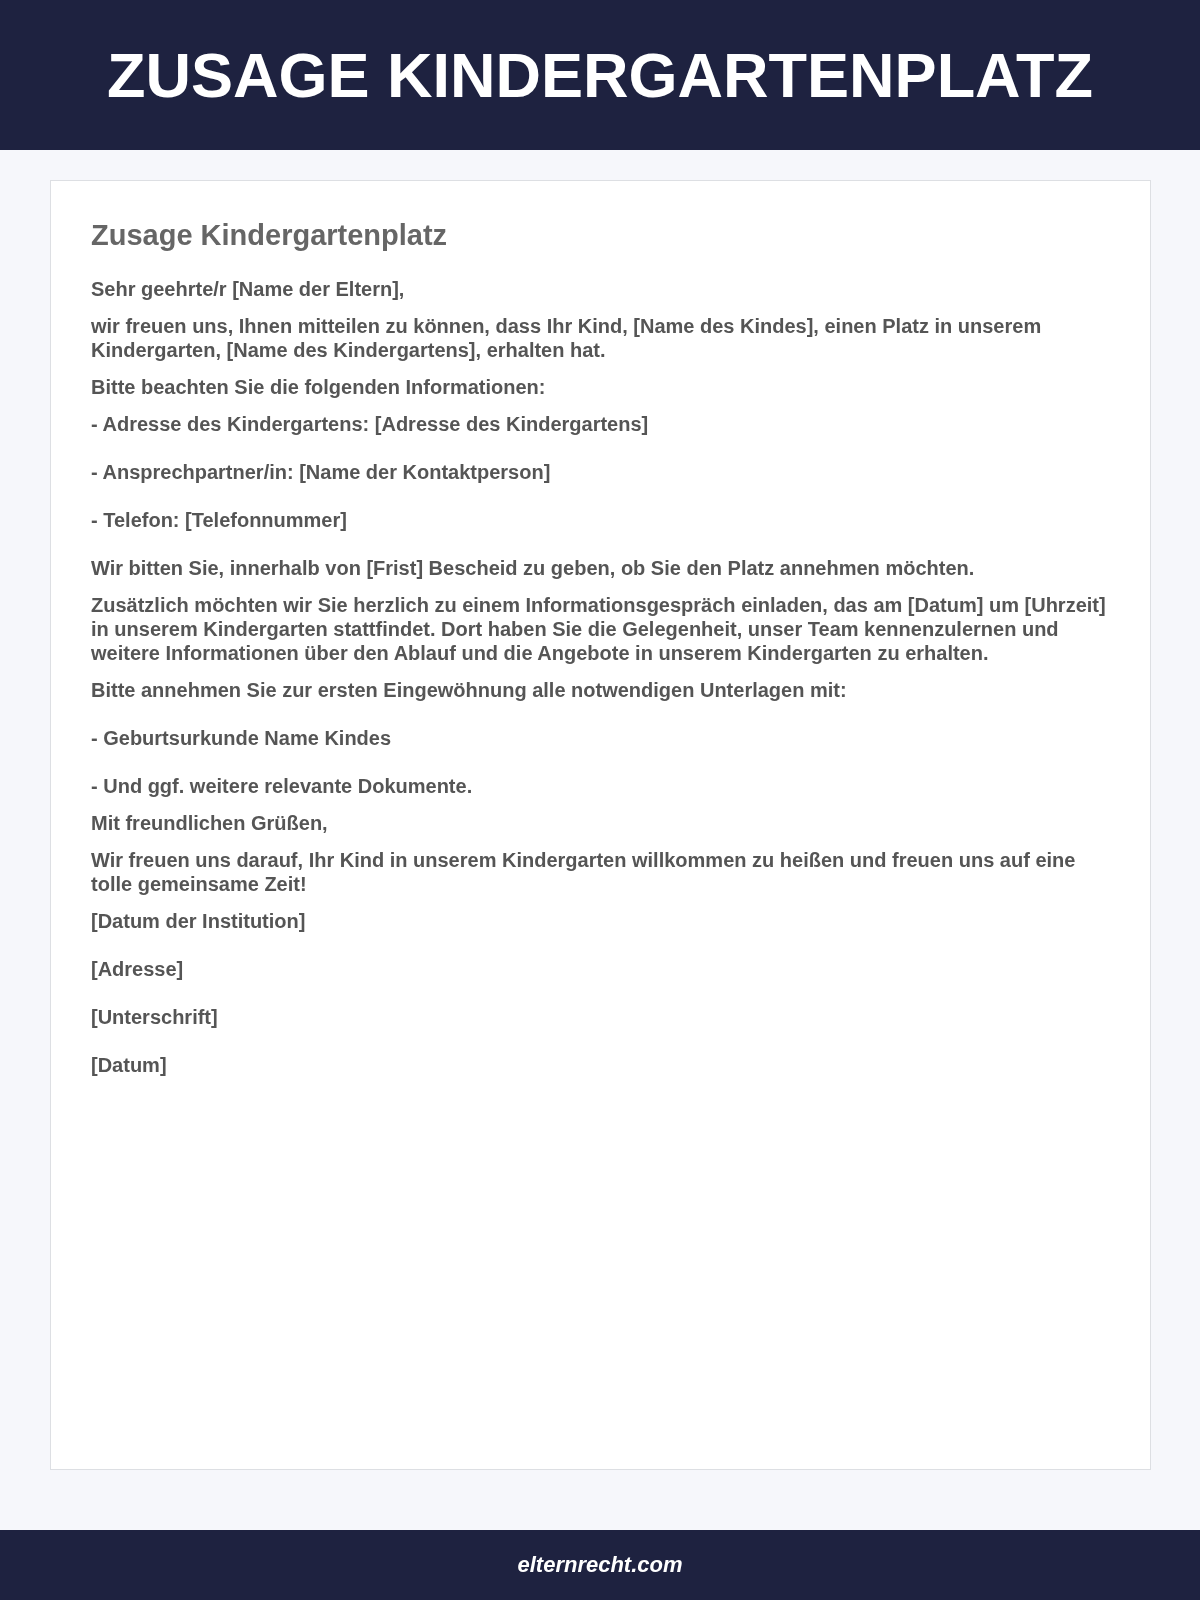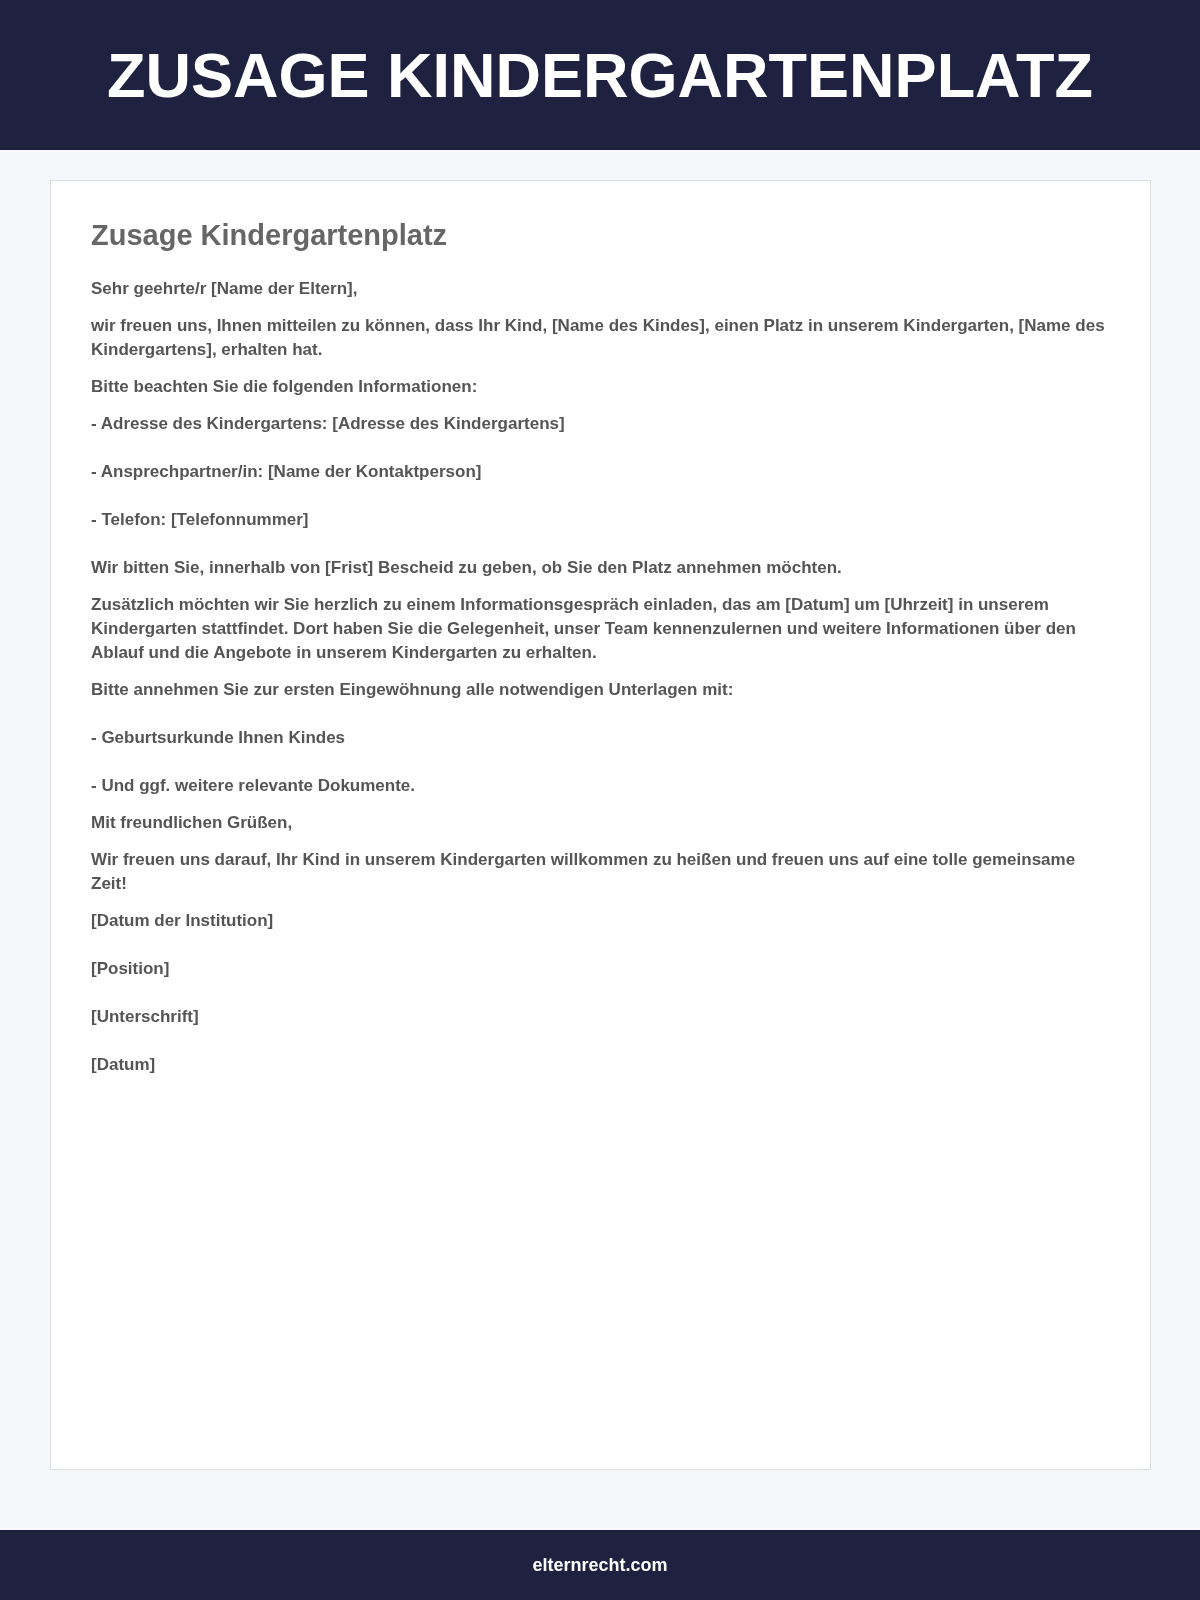--- a/index.html
+++ b/index.html
@@ -48,43 +48,44 @@
     min-height: 1290px;
   }
   .letter-title {
     margin: 0 0 25px 0;
     font-size: 29px;
     font-weight: 700;
     color: #666666;
   }
   .card p {
     margin: 0 0 13px 0;
-    font-size: 17px;
+    font-size: 20px;
     line-height: 24px;
     font-weight: 700;
     color: #555555;
   }
   .card p.sp {
     margin-bottom: 24px;
   }
   
   .footer {
     background: #1e2240;
     height: 70px;
     display: flex;
     align-items: center;
     justify-content: center;
     flex: 0 0 auto;
   }
   .footer-site {
     color: #ffffff;
-    font-size: 18px;
+    font-size: 22px;
     font-weight: 700;
     text-decoration: none;
     cursor: pointer;
+    font-style: italic;
   }
 </style>
 </head>
 <body>
 
 <div class="page">
 
   <header class="banner">
     <h1 class="banner-title">ZUSAGE KINDERGARTENPLATZ</h1>
   </header>
@@ -96,26 +97,26 @@
 
       <p>Sehr geehrte/r [Name der Eltern],</p>
       <p>wir freuen uns, Ihnen mitteilen zu können, dass Ihr Kind, [Name des Kindes], einen Platz in unserem Kindergarten, [Name des Kindergartens], erhalten hat.</p>
       <p>Bitte beachten Sie die folgenden Informationen:</p>
       <p class="sp">- Adresse des Kindergartens: [Adresse des Kindergartens]</p>
       <p class="sp">- Ansprechpartner/in: [Name der Kontaktperson]</p>
       <p class="sp">- Telefon: [Telefonnummer]</p>
       <p>Wir bitten Sie, innerhalb von [Frist] Bescheid zu geben, ob Sie den Platz annehmen möchten.</p>
       <p>Zusätzlich möchten wir Sie herzlich zu einem Informationsgespräch einladen, das am [Datum] um [Uhrzeit] in unserem Kindergarten stattfindet. Dort haben Sie die Gelegenheit, unser Team kennenzulernen und weitere Informationen über den Ablauf und die Angebote in unserem Kindergarten zu erhalten.</p>
       <p class="sp">Bitte annehmen Sie zur ersten Eingewöhnung alle notwendigen Unterlagen mit:</p>
-      <p class="sp">- Geburtsurkunde Ihnen Kindes</p>
+      <p class="sp">- Geburtsurkunde Name Kindes</p>
       <p>- Und ggf. weitere relevante Dokumente.</p>
       <p>Mit freundlichen Grüßen,</p>
       <p>Wir freuen uns darauf, Ihr Kind in unserem Kindergarten willkommen zu heißen und freuen uns auf eine tolle gemeinsame Zeit!</p>
       <p class="sp">[Datum der Institution]</p>
-      <p class="sp">[Position]</p>
+      <p class="sp">[Adresse]</p>
       <p class="sp">[Unterschrift]</p>
       <p>[Datum]</p>
 
     </article>
   </main>
 
   <footer class="footer">
     <a class="footer-site">elternrecht.com</a>
   </footer>
 

